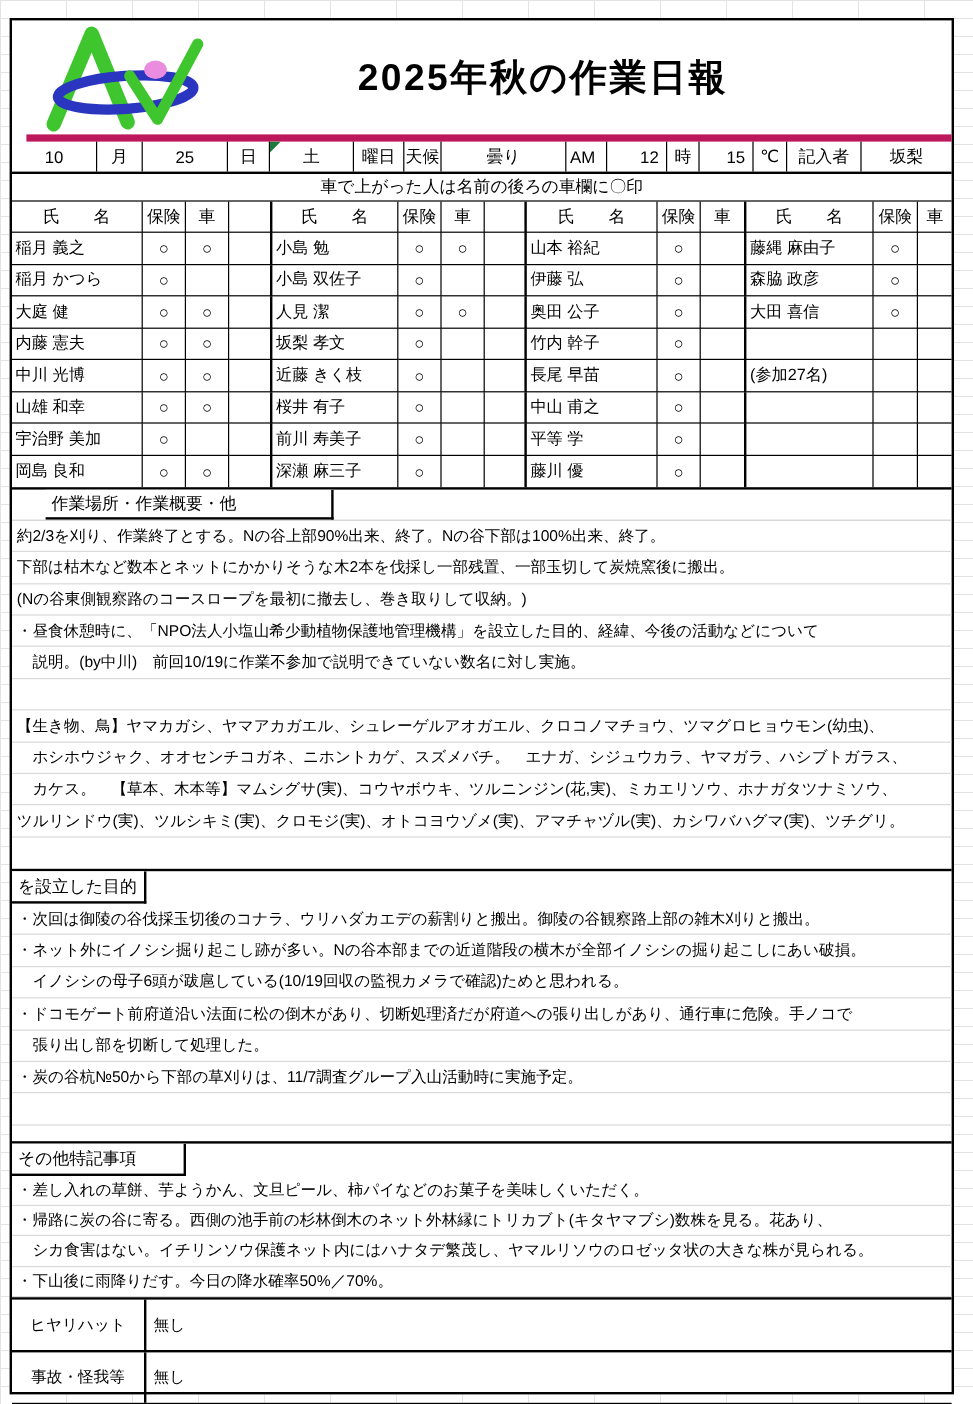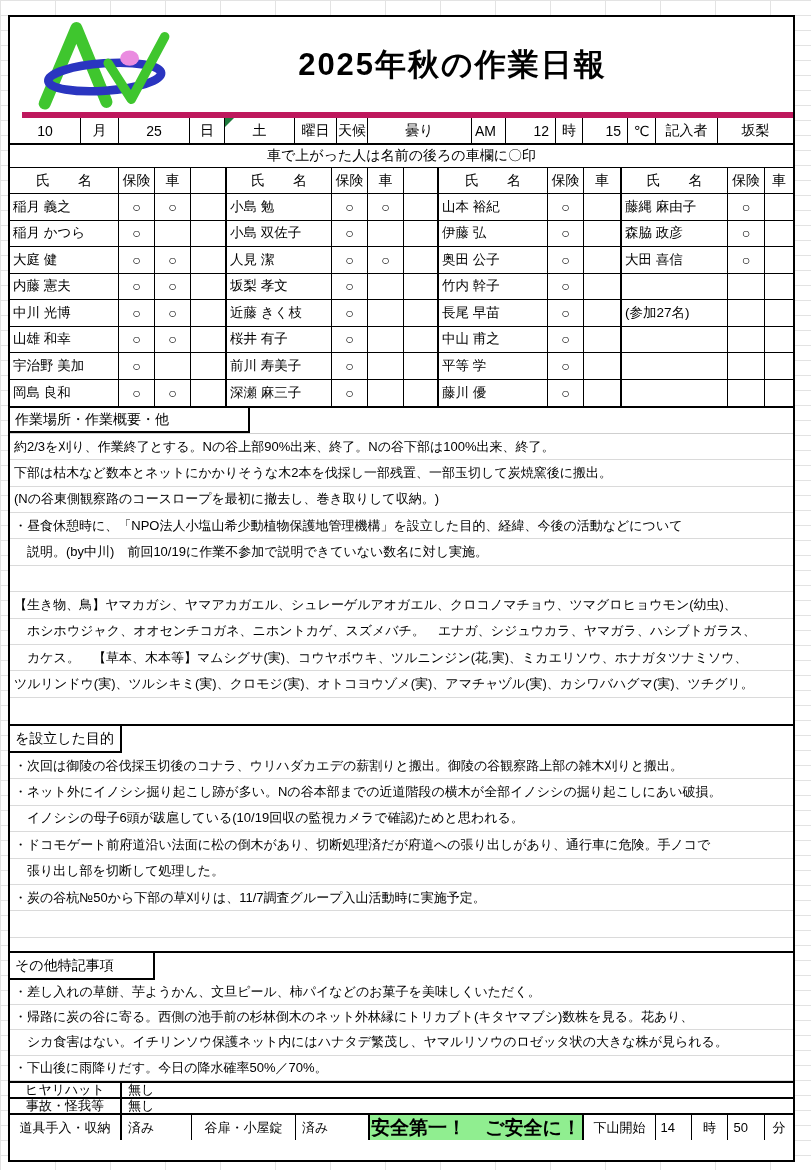--- a/index.html
+++ b/index.html
@@ -50,34 +50,34 @@
   .rc.bl2 { border-left: 2px solid #000; }
   .rc.nr { border-right: none; }
   .rc.nb { border-bottom: none; }
   
   .sec { border-bottom: 2px solid #000; overflow: hidden; }
   .label-row { display: flex; align-items: stretch; border-bottom: 1px solid #cfcfcf; }
   .label-box { border-right: 2px solid #000; border-bottom: 2px solid #000; display: flex; align-items: center; padding-left: 5px; font-size: 14px; background: #fff; }
   .sec-title { display: flex; align-items: center; padding-left: 6px; font-size: 14px; white-space: pre; }
   .line { border-bottom: 1px solid #dadada; padding-left: 4px; font-size: 13px; white-space: pre; display: flex; align-items: center; overflow: hidden; }
   .work { height: 318px; }
-  .work .label-row { height: 26px; }
+  .work .label-row { height: 26px; padding-left: 28px; }
   .work .label-box { width: 240px; }
   .work .line { height: 26.36px; }
   .moushi { height: 227px; }
   .moushi .label-row { height: 27px; border-bottom: none; }
   .moushi .label-box { width: 112px; }
   .moushi .line { height: 26.4px; }
   .sonota { height: 130px; }
   .sonota .label-row { height: 27px; border-bottom: none; }
   .sonota .label-box { width: 145px; }
   .sonota .line { height: 25.2px; }
   
   .brow { display: flex; border-bottom: 2px solid #000; font-size: 13px; }
-  .brow.hiyari, .brow.jiko { height: 16px; }
+  .brow.hiyari, .brow.jiko { height: 44px; }
   .brow.tools { height: 25px; border-bottom: none; }
   .bc { display: flex; align-items: center; overflow: hidden; border-right: 1px solid #000; }
   .bc:last-child { border-right: none; }
   .bc.lab { width: 112px; justify-content: center; border-right: 2px solid #000; }
   .bc.val { flex: 1; padding-left: 6px; }
   .bc.c { justify-content: center; }
   .bc.l { padding-left: 6px; }
   .bc.r { justify-content: flex-end; padding-right: 16px; }
   .bc.safety { background: var(--safety-green); justify-content: center; font-weight: bold; font-size: 19px; border-right: 2px solid #000; border-left: 1px solid #000; }
 </style>

